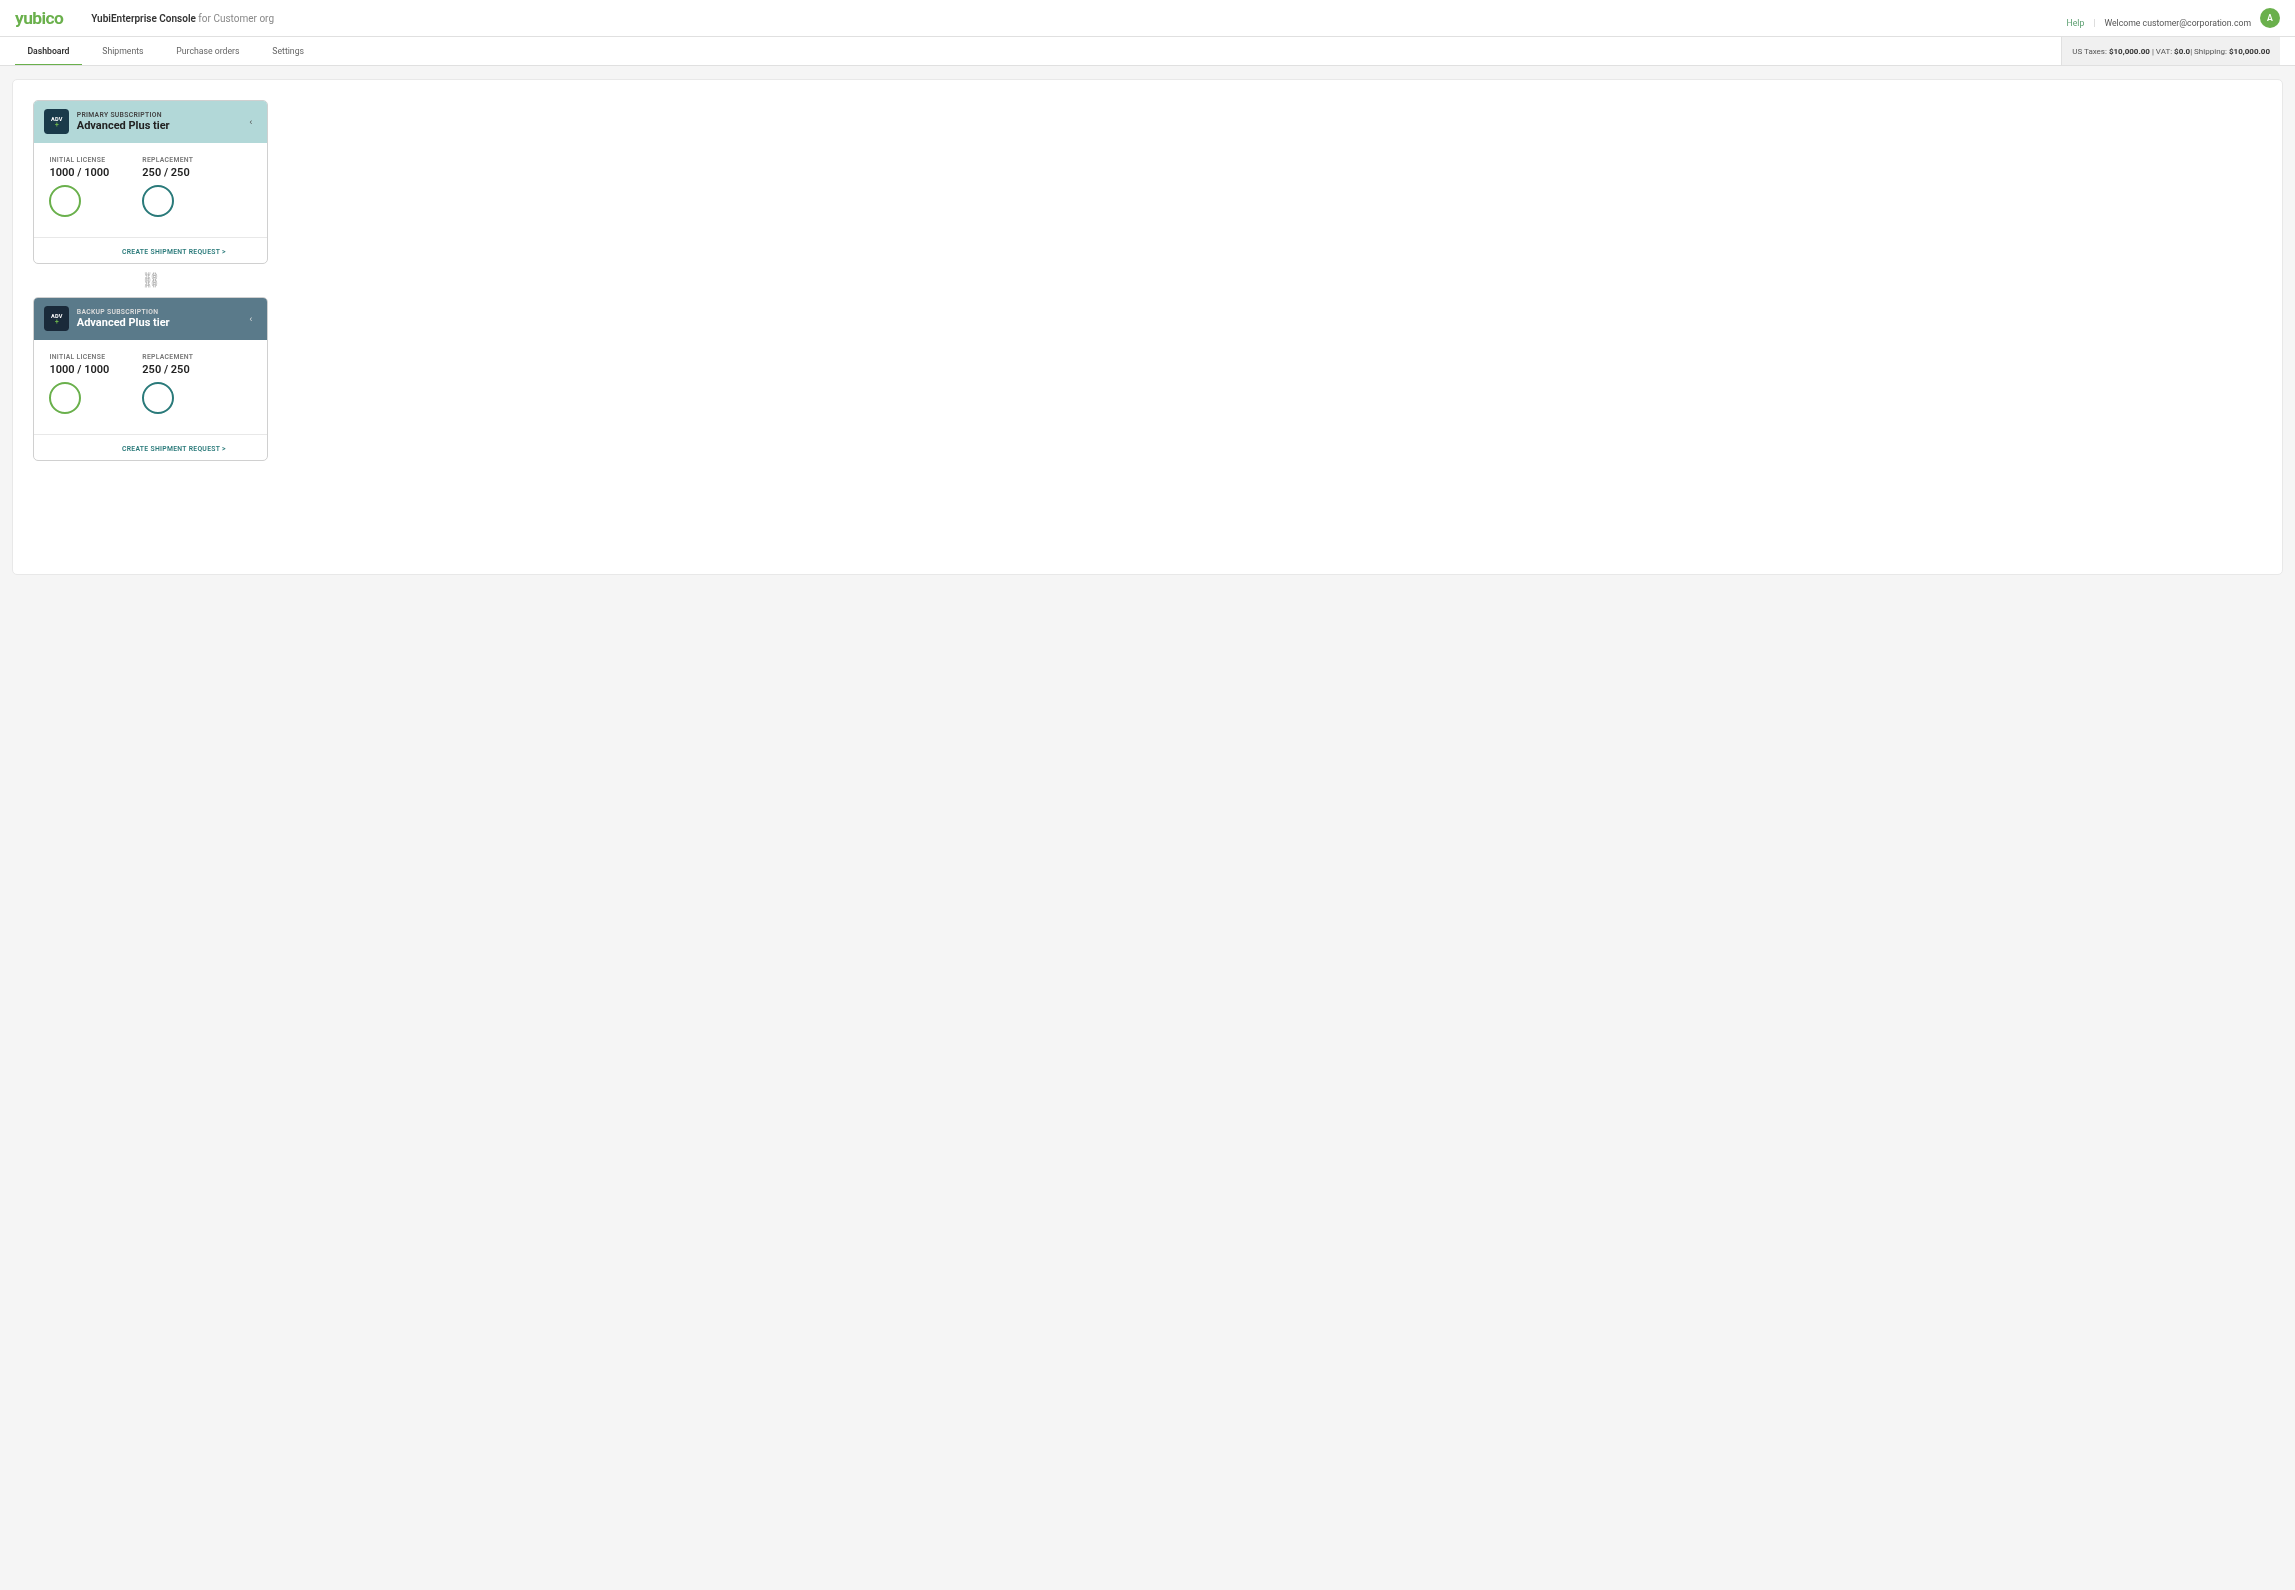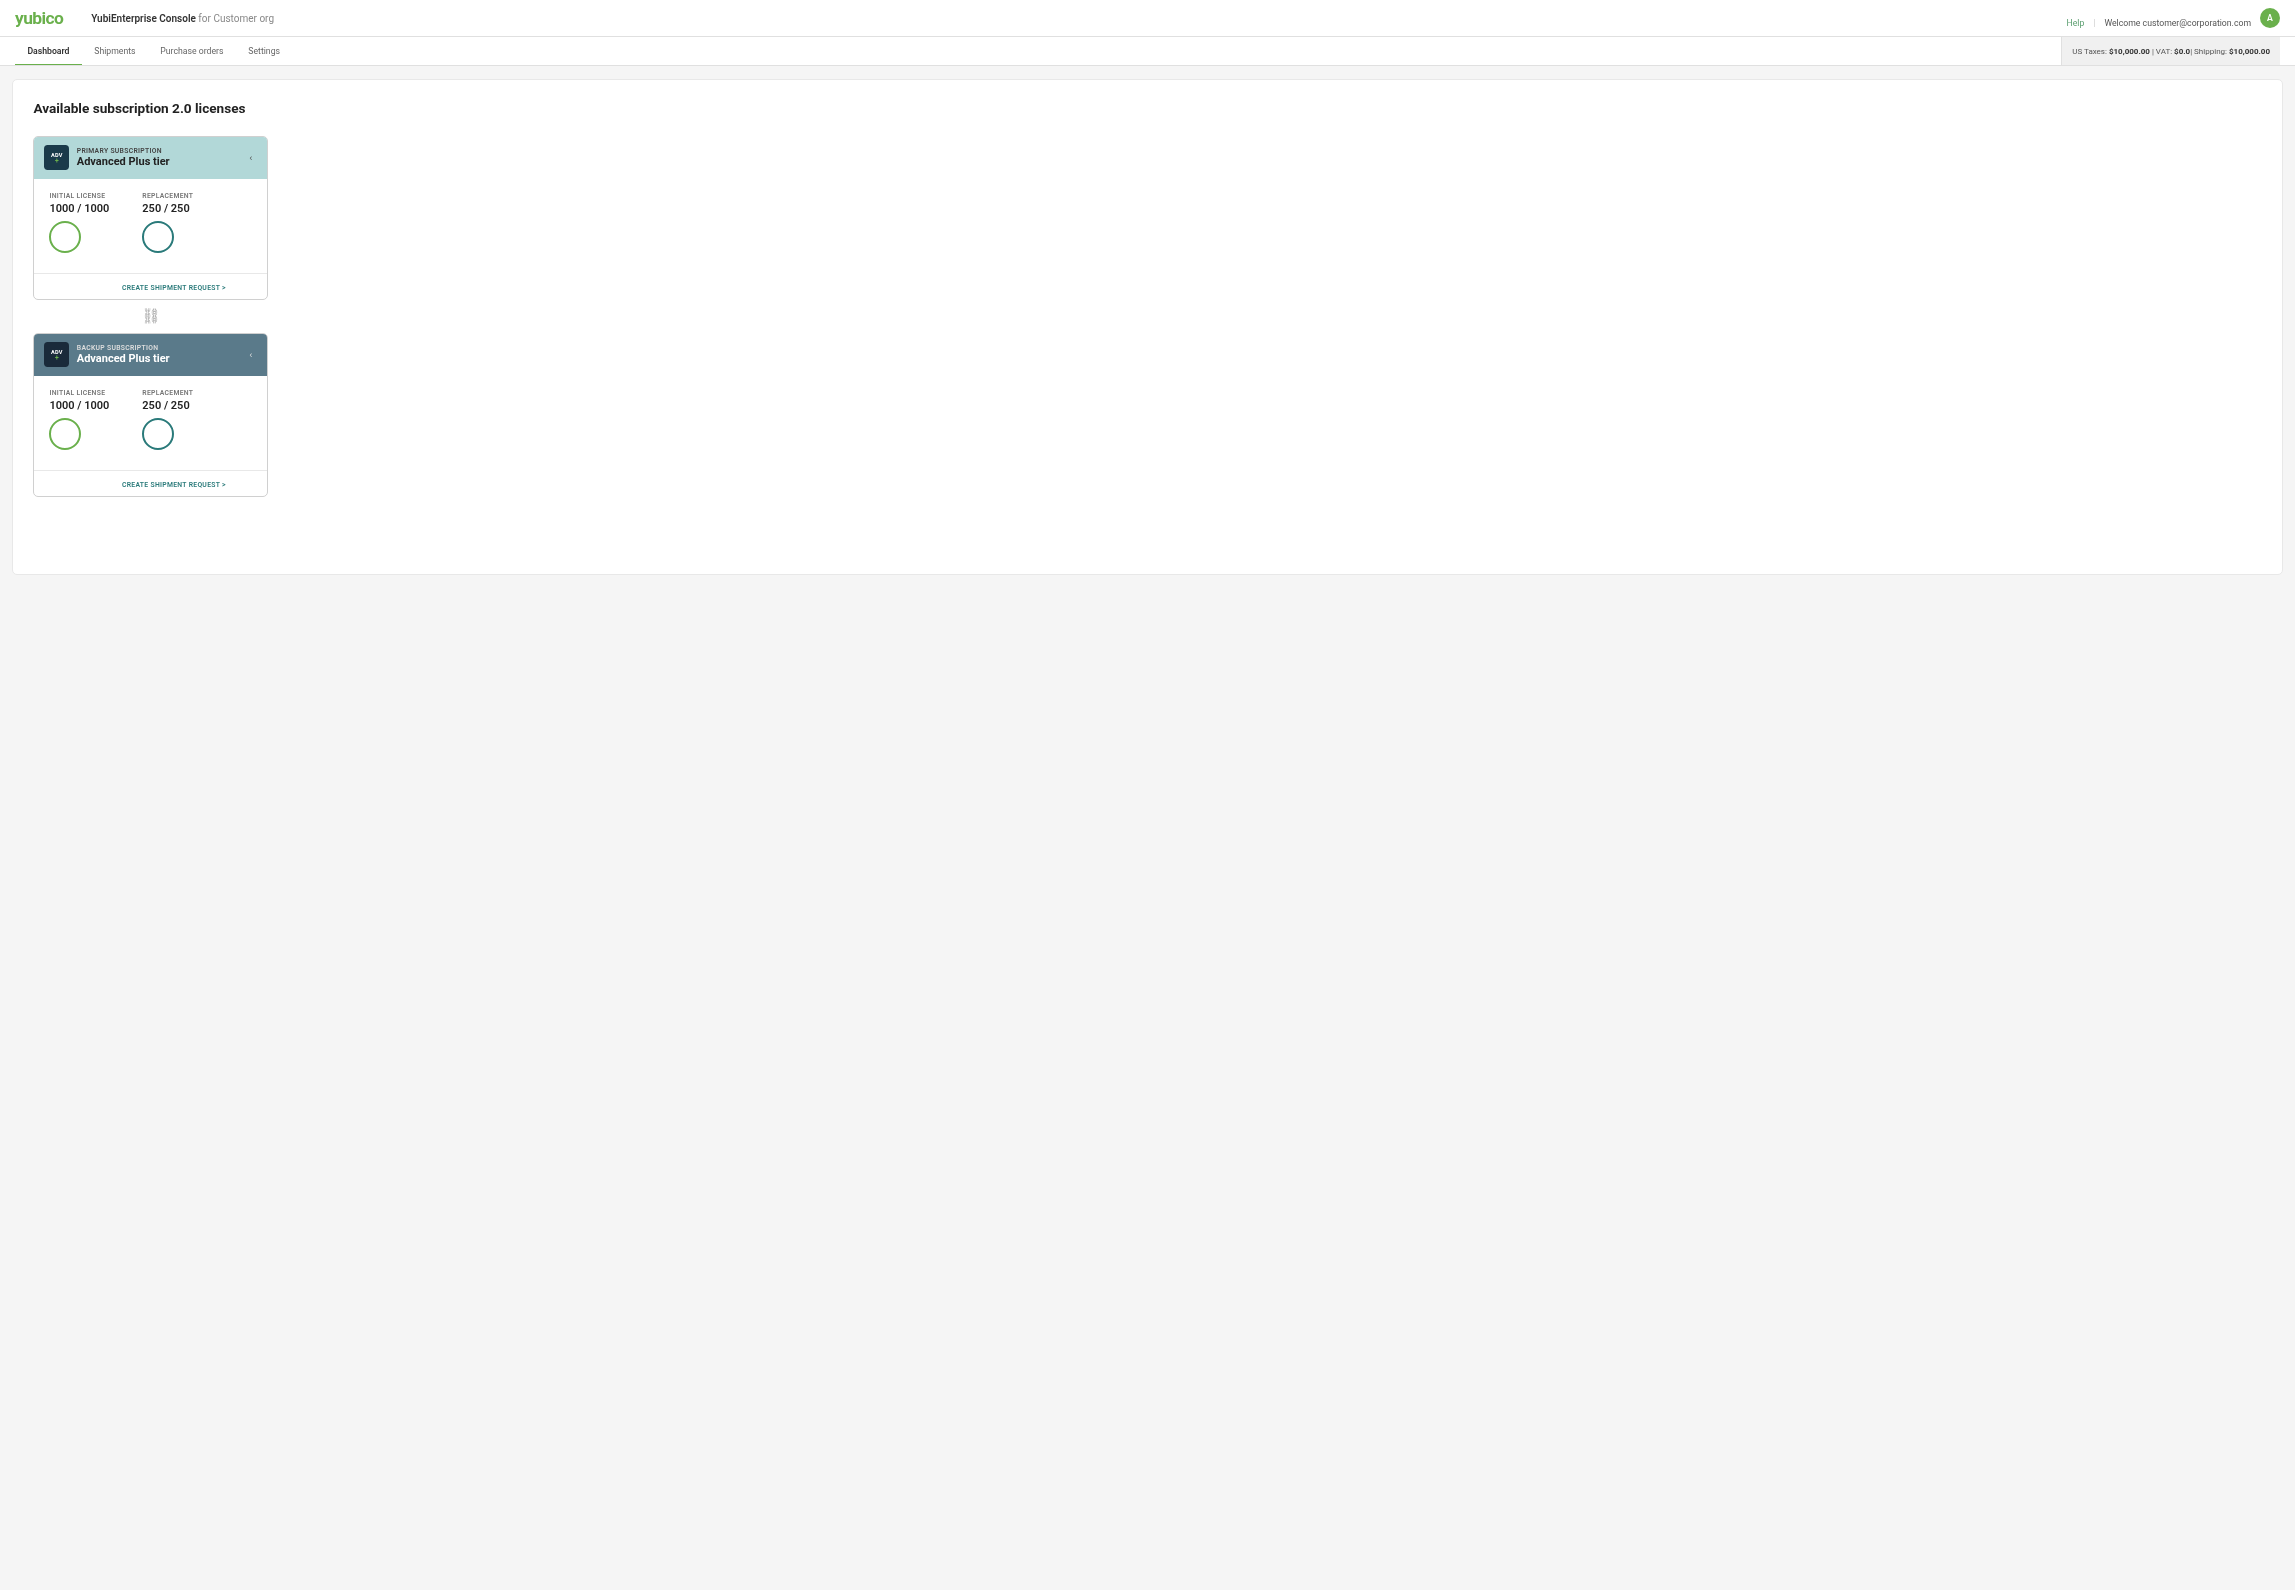--- a/index.html
+++ b/index.html
@@ -70,20 +70,21 @@
       background: #fff;
       border-bottom: 0.6px solid #e0e0e0;
       padding: 0 15px;
       display: flex;
       align-items: stretch;
       justify-content: space-between;
     }
     .nav-tabs {
       display: flex;
       align-items: stretch;
+      gap: 8px;
     }
     .nav-tab {
       padding: 8.7px 12.4px;
       font-size: 8.7px;
       color: #666;
       cursor: pointer;
       border-bottom: 1.9px solid transparent;
       text-decoration: none;
       display: flex;
       align-items: center;
@@ -292,21 +293,20 @@
     &nbsp;|&nbsp;
     <span>VAT:</span>&nbsp;
     <strong>$0.0</strong>
     |&nbsp;
     <span>Shipping:</span>&nbsp;
     <strong>$10,000.00</strong>
   </div>
 </div>
 
 <div class="main">
-  <h1 class="page-title">Available subscription 2.0 licenses</h1>
 
   <div class="subscription-card">
     <div class="card-header">
       <div class="card-header-left">
         <div class="adv-badge">
           <span class="adv-badge-text">ADV</span>
           <span class="adv-badge-plus">+</span>
         </div>
         <div class="card-header-info">
           <div class="sub-type">PRIMARY SUBSCRIPTION</div>

